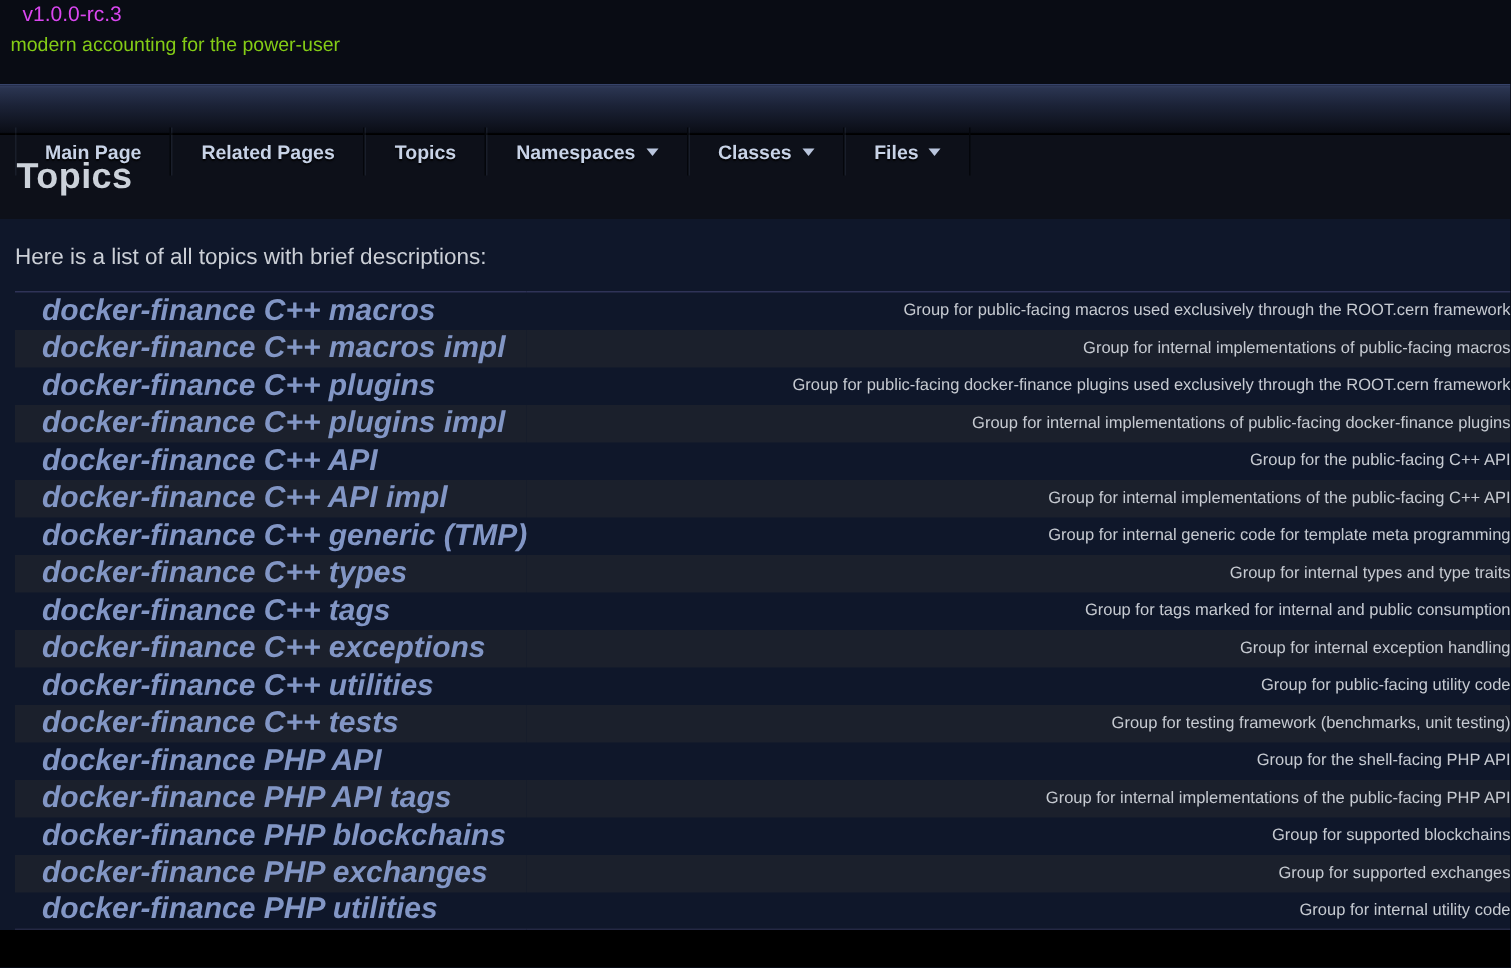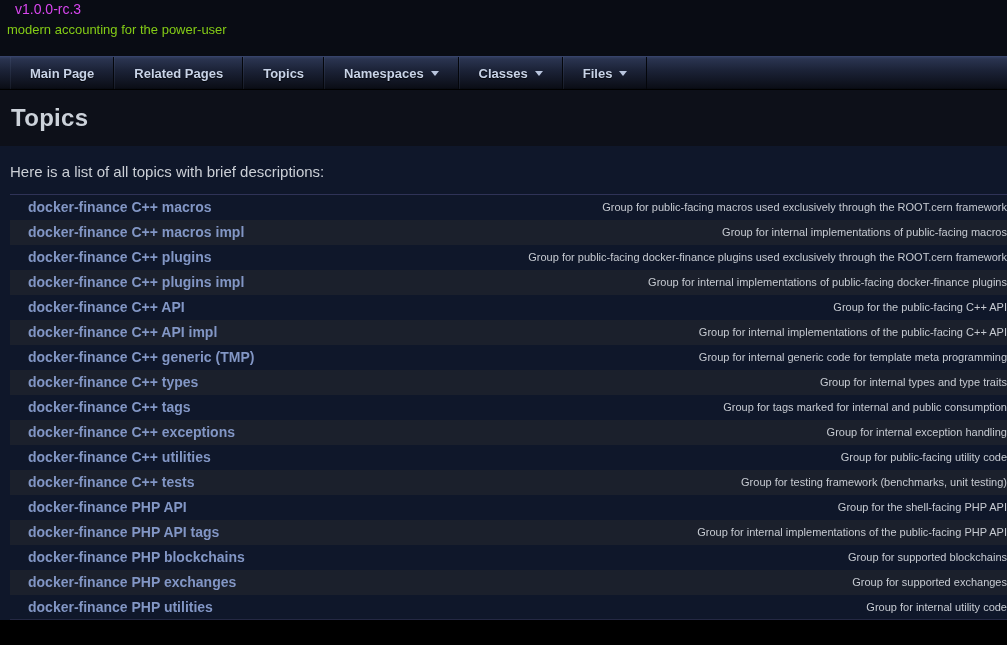--- a/index.html
+++ b/index.html
@@ -36,21 +36,21 @@
 
   
   .navrow {
     height: 34px;
     background: linear-gradient(to bottom, #323e60 0px, #2a3450 2px, #1c2338 40%, #0b0e17 96%, #060910 100%);
     border-top: 1px solid #36436a;
     border-bottom: 1px solid #000000;
     display: flex;
     padding-left: 10px;
   }
-  .tablist { display: flex; list-style: none; height: 100%; }
+  .tablist { display: flex; list-style: none; height: 100%; margin-top: 28px; }
   .tab {
     display: flex;
     align-items: center;
     padding: 0 19px;
     font-size: 13px;
     font-weight: bold;
     color: #c8d3e7;
     text-shadow: 0 1px 1px rgba(0,0,0,0.8);
     border-left: 1px solid rgba(140,160,200,0.10);
     border-right: 1px solid #04060b;
@@ -98,25 +98,26 @@
   }
   table.directory tr { height: 25px; }
   table.directory tr:nth-child(even) { background: #1b202c; }
   td.entry {
     width: 300px;
     padding-left: 18px;
     white-space: nowrap;
     vertical-align: middle;
   }
   td.entry a {
-    font-size: 14px;
+    font-size: 20px;
     font-weight: bold;
     color: #8296c5;
     text-decoration: none;
     cursor: pointer;
+    font-style: italic;
   }
   td.desc {
     font-size: 11px;
     color: #c6cad1;
     vertical-align: middle;
     white-space: nowrap;
     text-align: right;
   }
 </style>
 </head>

